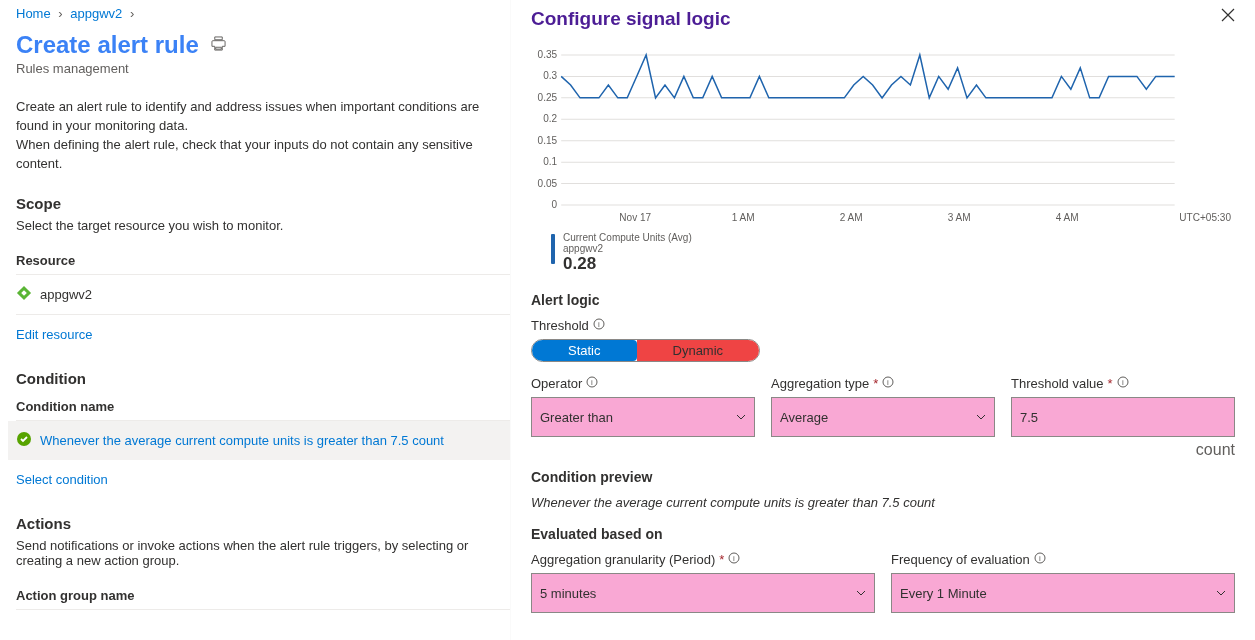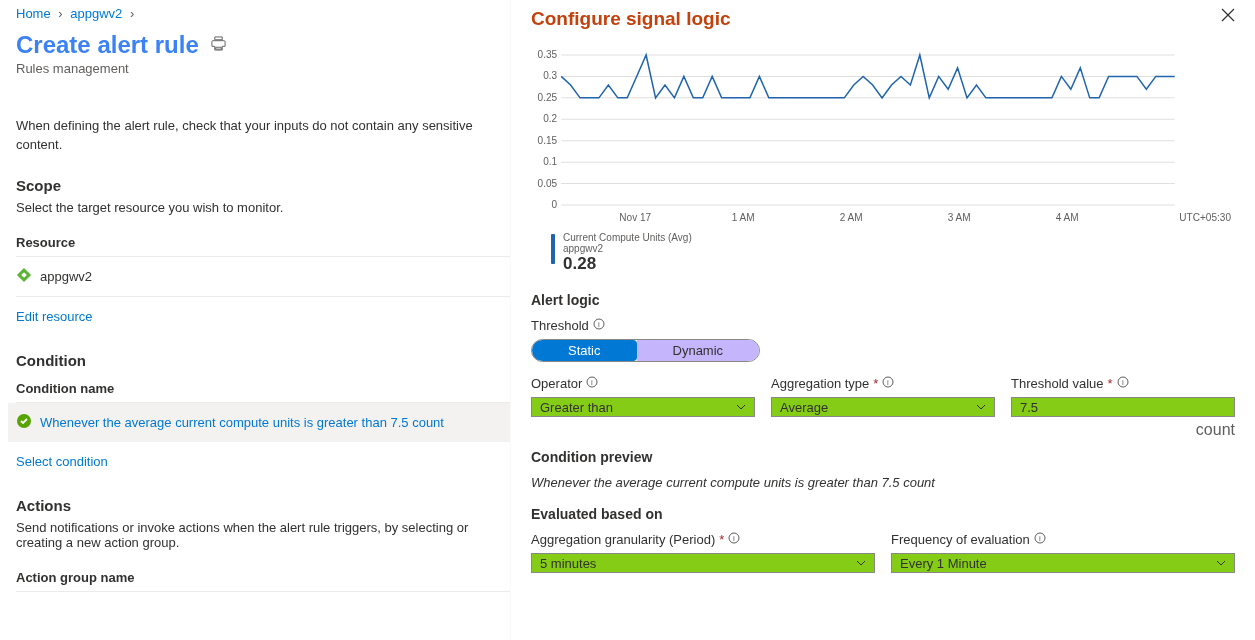--- a/index.html
+++ b/index.html
@@ -42,21 +42,21 @@
 
   
   .right-panel {
     position: absolute;
     left: 510px; top: 0; right: 0; bottom: 0;
     background: #fff;
     padding: 8px 20px 0 20px;
     border-left: 1px solid rgba(0,0,0,0.02);
   }
   .panel-header { display: flex; justify-content: space-between; align-items: flex-start; }
-  .panel-title { font-size: 19px; font-weight: 600; color: #c2410c; }
+  .panel-title { font-size: 19px; font-weight: 600; color: #4c1d95; }
   .close-btn svg { width: 14px; height: 14px; stroke: #323130; cursor: pointer; }
 
   
   .chart-wrap { margin-top: 20px; }
   .chart-svg { width: 100%; height: 175px; }
   .axis-label { font-size: 10px; fill: #605e5c; }
   .grid-line { stroke: #e1dfdd; stroke-width: 1; }
   .data-line { stroke: #1f64ad; stroke-width: 1.5; fill: none; }
   .tz { font-size: 10px; fill: #605e5c; }
 
@@ -67,27 +67,27 @@
   .legend-text .value { font-size: 17px; font-weight: 600; color: #323130; }
 
   .form-h { font-size: 14px; font-weight: 600; margin-top: 18px; margin-bottom: 10px; }
   .field-label { font-size: 13px; color: #323130; margin-bottom: 6px; display: flex; align-items: center; gap: 4px; }
   .req { color: #a4262c; }
   .info-icon svg { width: 12px; height: 12px; }
 
   .pill-toggle { display: inline-flex; border: 1px solid #8a8886; border-radius: 12px; overflow: hidden; margin-bottom: 14px; }
   .pill-toggle .opt { padding: 3px 36px; font-size: 13px; cursor: pointer; }
   .pill-toggle .opt.active { background: #0078d4; color: #fff; border-radius: 4px; }
-  .pill-toggle .opt:not(.active) { background: #c4b5fd; color: #323130; }
+  .pill-toggle .opt:not(.active) { background: #ef4444; color: #323130; }
 
   .row3 { display: flex; gap: 16px; margin-bottom: 4px; }
   .col { flex: 1; display: flex; flex-direction: column; }
   .select-box, .text-box {
-    border: 1px solid #8a8886; height: 20px; font-size: 13px;
-    padding: 0 8px; background: #84cc16; display: flex; align-items: center;
+    border: 1px solid #8a8886; height: 40px; font-size: 13px;
+    padding: 0 8px; background: #f9a8d4; display: flex; align-items: center;
     justify-content: space-between; cursor: pointer;
   }
   .text-box { cursor: text; }
   .chev svg { width: 10px; height: 10px; }
   .unit { text-align: right; font-size: 16px; color: #605e5c; margin-top: 4px; }
 
   .preview { font-style: italic; font-size: 13px; margin-top: 6px; margin-bottom: 16px; }
 
   .row2 { display: flex; gap: 16px; }
   .row2 .col { flex: 1; }
@@ -107,21 +107,21 @@
     <h1 class="page-title">Create alert rule</h1>
     <span class="print-icon">
       <svg viewBox="0 0 16 16">
           <path d="M4 1h8v3H4zM2 5h12a1 1 0 0 1 1 1v5h-3v4H4v-4H1V6a1 1 0 0 1 1-1zm3 7h6v2H5z" fill="none" stroke="#605e5c" stroke-width="1"></path>
         </svg>
     </span>
   </div>
   <div class="subtitle">Rules management</div>
 
   <div class="intro">
-    <br>
+    <span>Create an alert rule to identify and address issues when important conditions are found in your monitoring data.</span><br>
     <span>When defining the alert rule, check that your inputs do not contain any sensitive content.</span>
   </div>
 
   
   <div class="section-h">Scope</div>
   <div class="section-desc">Select the target resource you wish to monitor.</div>
   <div class="tbl-header">Resource</div>
   <div class="resource-row">
     <span class="res-icon">
       <svg viewBox="0 0 16 16">

